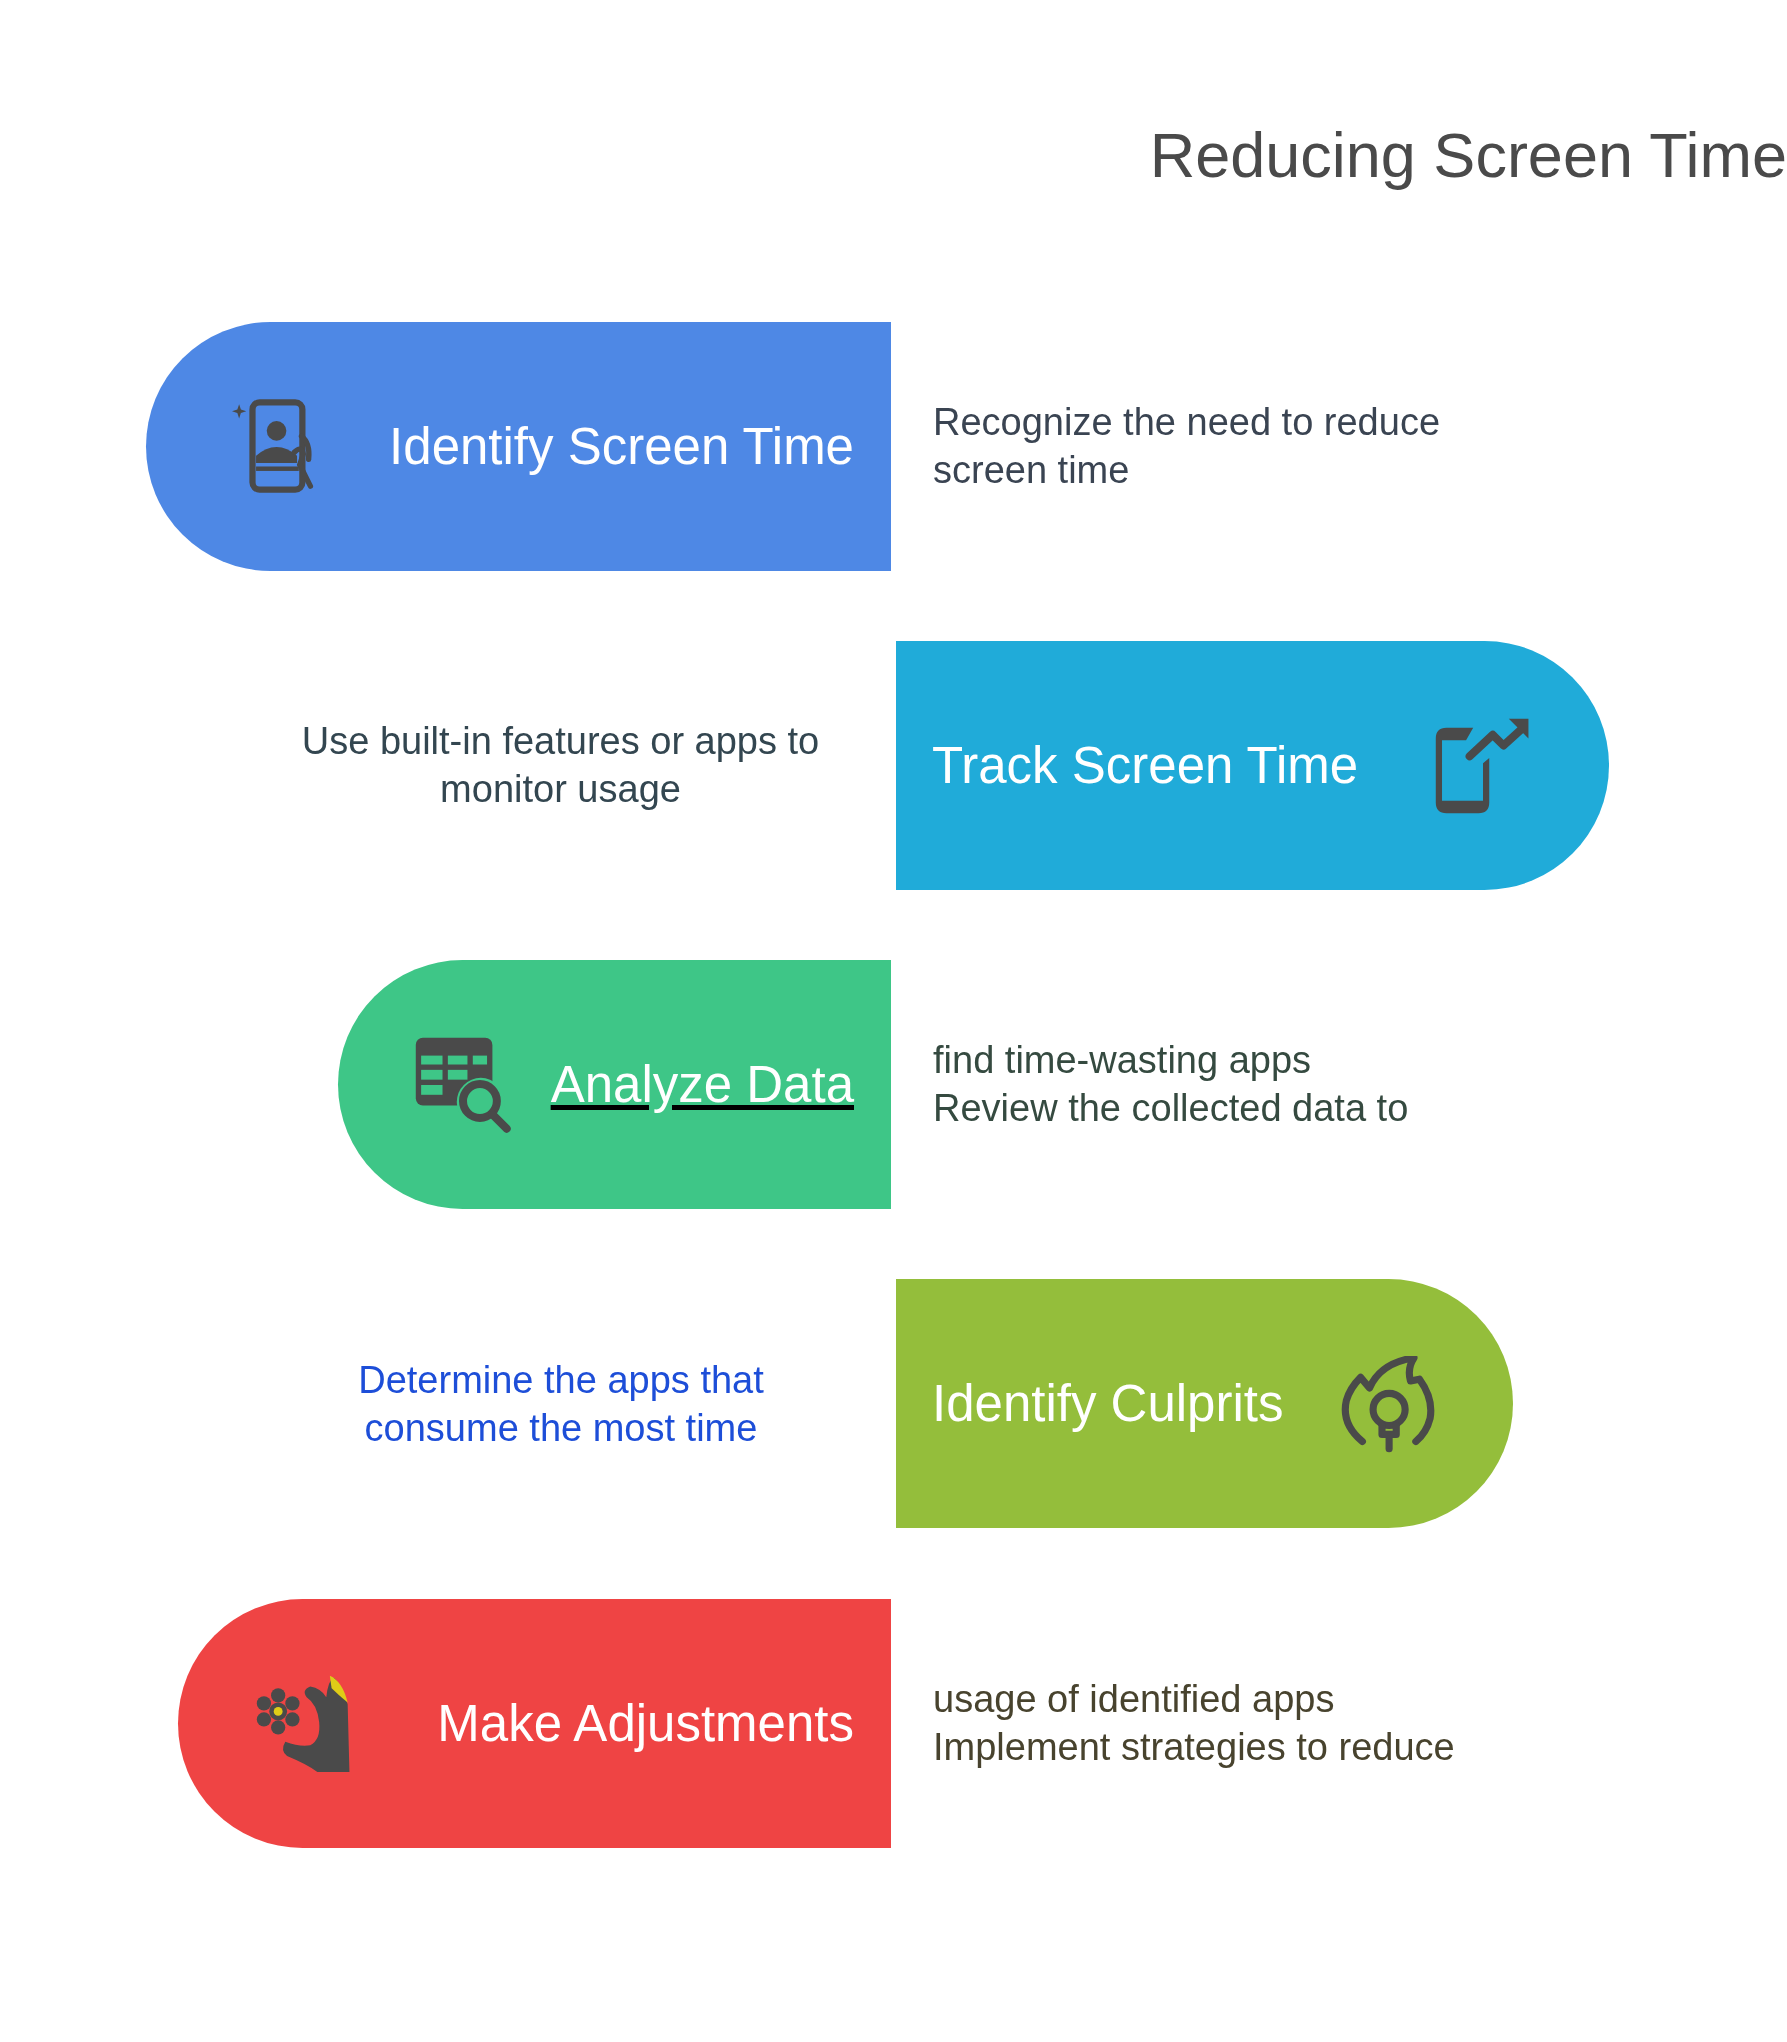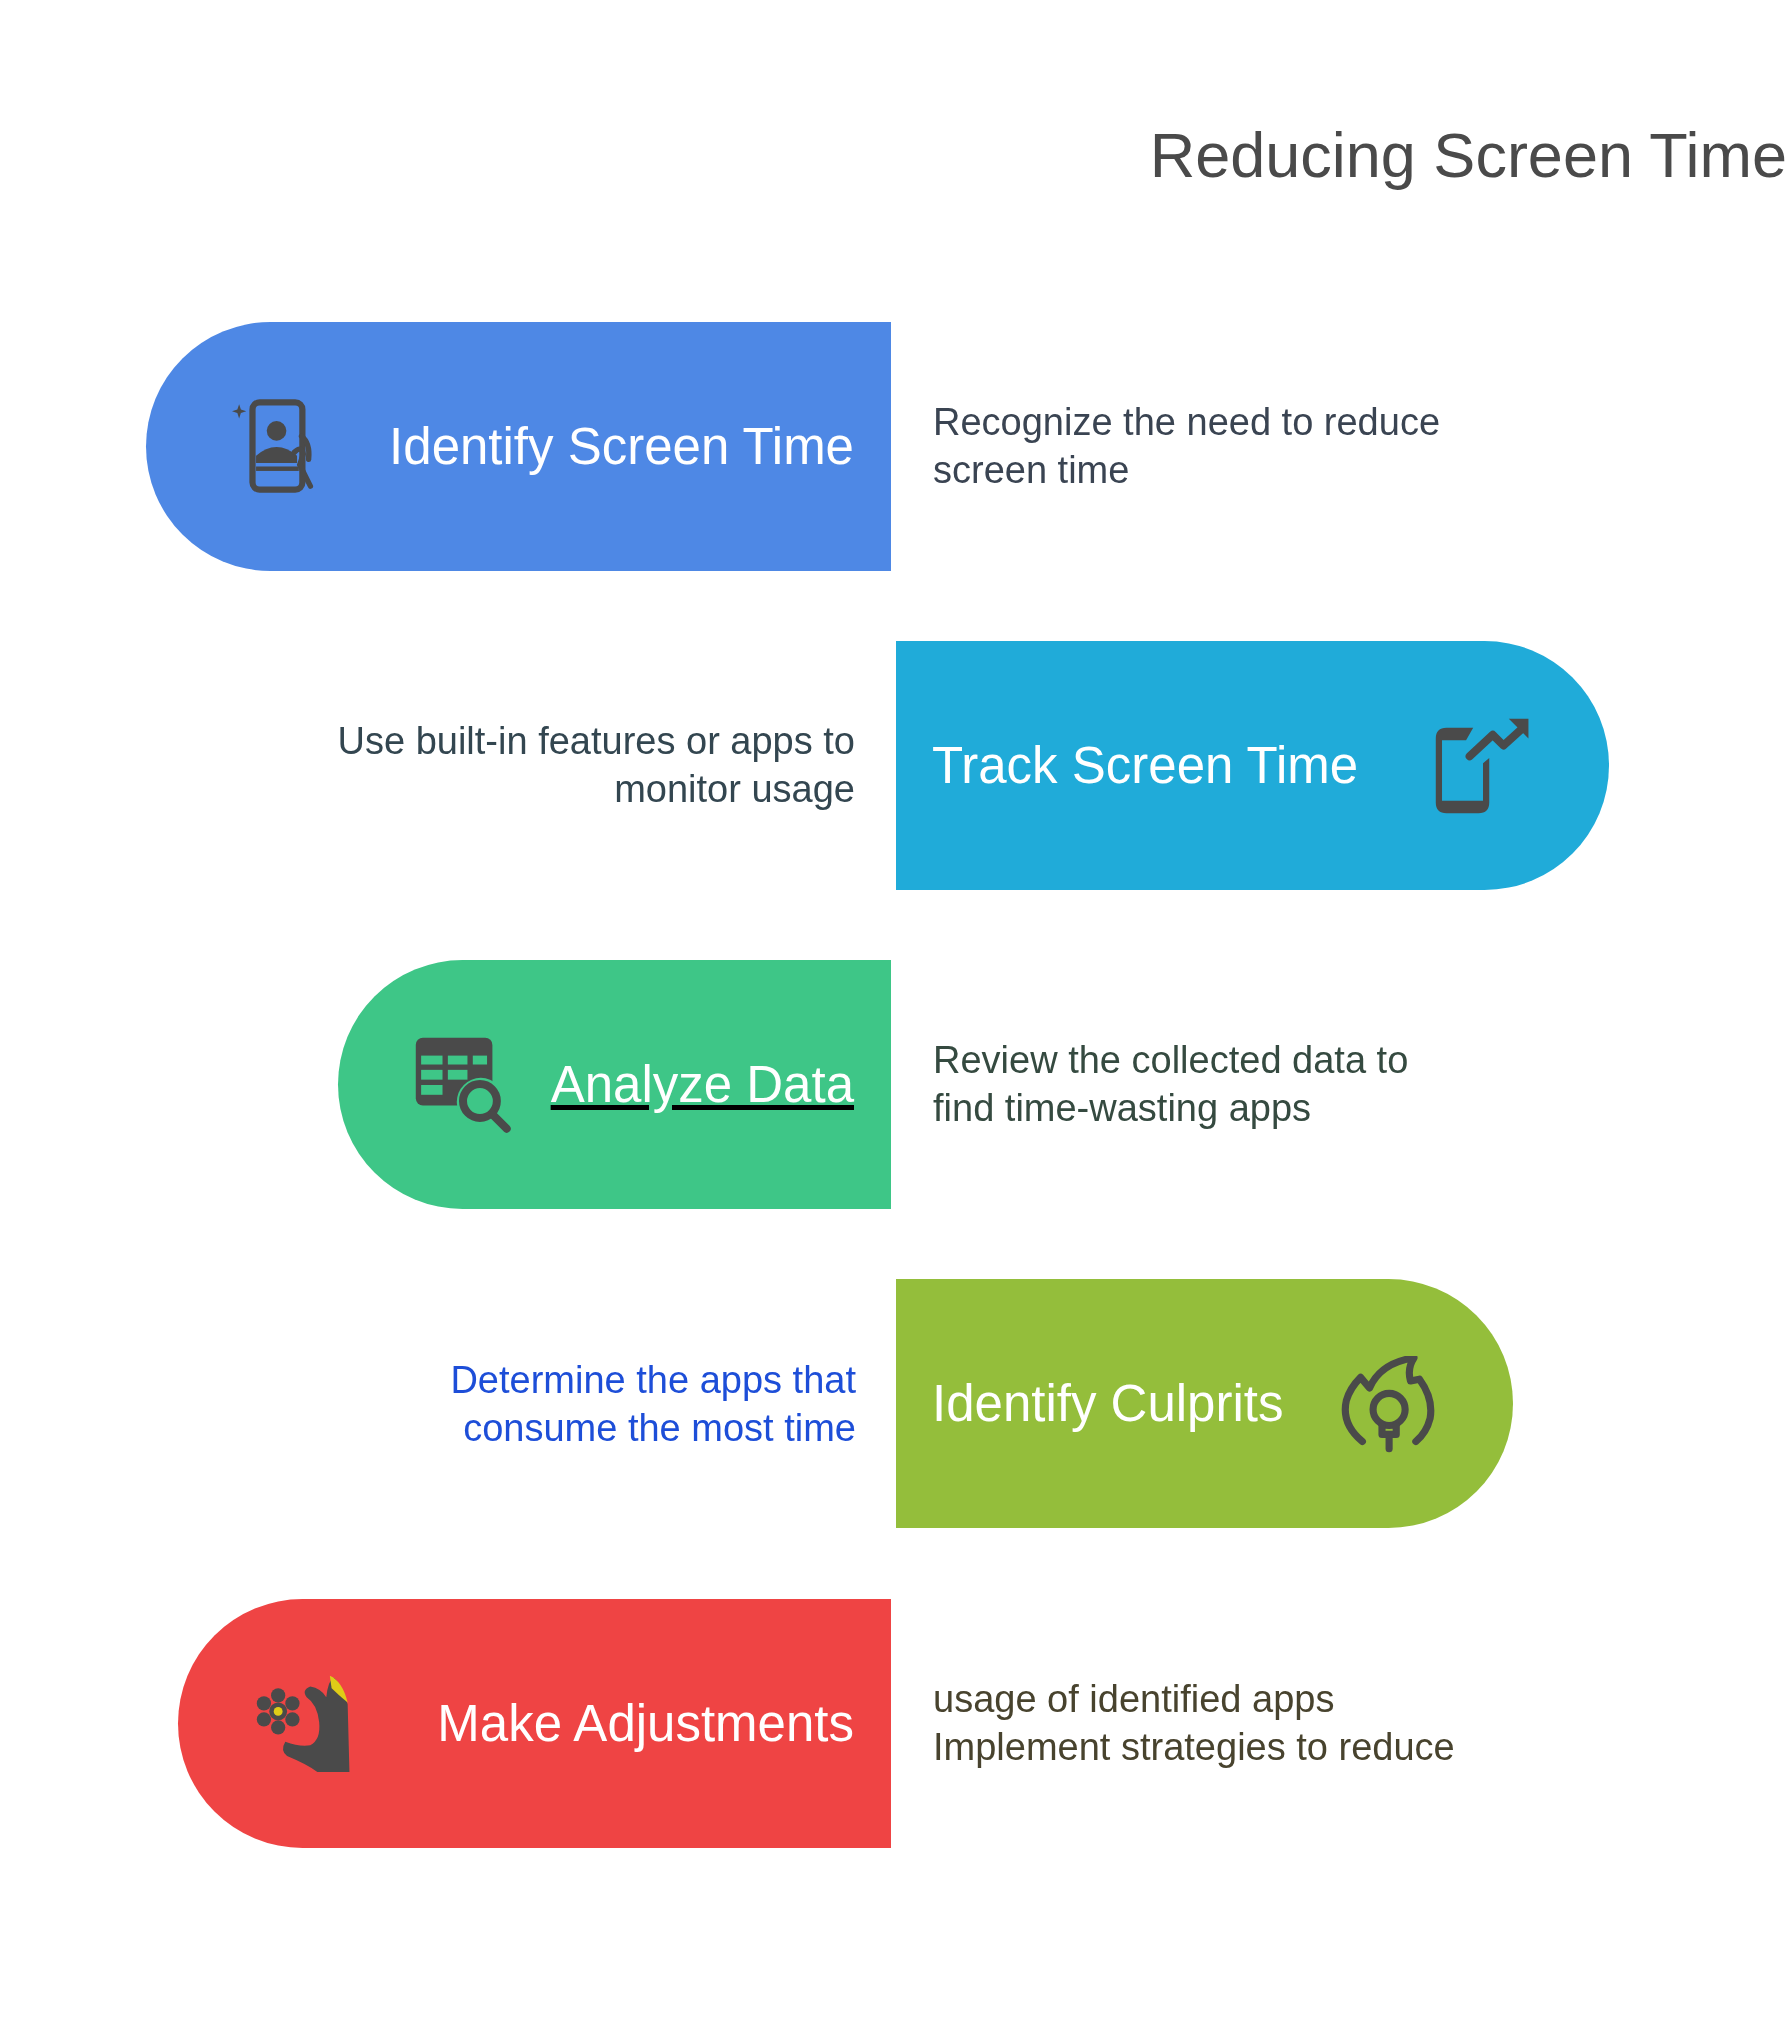--- a/index.html
+++ b/index.html
@@ -8,21 +8,21 @@
     .title { position: absolute; left: 0; top: 124px; width: 1787px; text-align: right;
              font-size: 63px; color: #4a4a4a; line-height: 62px; }
     .pill { position: absolute; height: 249px; display: flex; align-items: center; box-sizing: border-box; }
     .pill.left { border-radius: 125px 0 0 125px; justify-content: flex-end; padding-right: 37px; }
     .pill.right { border-radius: 0 125px 125px 0; justify-content: flex-start; padding-left: 36px; }
     .pill-label { color: #ffffff; font-size: 51px; line-height: 62px; white-space: nowrap; }
     .icon { position: absolute; width: 98px; height: 98px; }
     .icon svg { width: 98px; height: 98px; display: block; }
     .desc { position: absolute; font-size: 38px; line-height: 48px; height: 96px; }
     .desc.right-side { text-align: left; }
-    .desc.left-side { text-align: right; }
+    .desc.left-side { text-align: center; }
     .desc span { display: block; white-space: nowrap; }
   </style>
 </head>
 <body>
 
 <div class="title">Reducing Screen Time</div>
 
 <div class="pill left" style="left:146px; top:322px; width:745px; background:#4E88E5;">
   <span class="pill-label">Identify Screen Time</span>
 </div>
@@ -67,22 +67,22 @@
     <rect x="66" y="22" width="16" height="10" fill="#3EC687"></rect>
     <rect x="8" y="38" width="24" height="11" fill="#3EC687"></rect>
     <rect x="38" y="38" width="22" height="11" fill="#3EC687"></rect>
     <rect x="8" y="55" width="24" height="11" fill="#3EC687"></rect>
     <circle cx="75" cy="74" r="27" fill="#3EC687"></circle>
     <circle cx="74" cy="73" r="19" fill="none" stroke="#4a4a4a" stroke-width="9"></circle>
     <path d="M88 88 L104 104" stroke="#4a4a4a" stroke-width="9" stroke-linecap="round"></path>
   </svg>
 </div>
 <div class="desc right-side" style="left:933px; top:1036px; color:#354A40;">
+  <span>find time-wasting apps</span>
   <span>Review the collected data to</span>
-  <span>find time-wasting apps</span>
 </div>
 
 <div class="pill right" style="left:896px; top:1279px; width:617px; background:#94BE3B;">
   <span class="pill-label">Identify Culprits</span>
 </div>
 <div class="icon" style="left:1341px; top:1356px;">
   <svg viewBox="0 0 110 110">
     <path d="M24 96 Q0 76 6 50 Q10 36 22 24 L32 36 Q44 8 82 2 Q74 14 78 28 L88 26 Q104 48 100 70 Q96 86 84 96" fill="none" stroke="#4a4a4a" stroke-width="8" stroke-linecap="round" stroke-linejoin="round"></path>
     <circle cx="54" cy="60" r="18" fill="none" stroke="#4a4a4a" stroke-width="8"></circle>
     <path d="M46 78 L46 88 L62 88 L62 78 M54 88 L54 104" fill="none" stroke="#4a4a4a" stroke-width="8" stroke-linecap="round" stroke-linejoin="round"></path>

